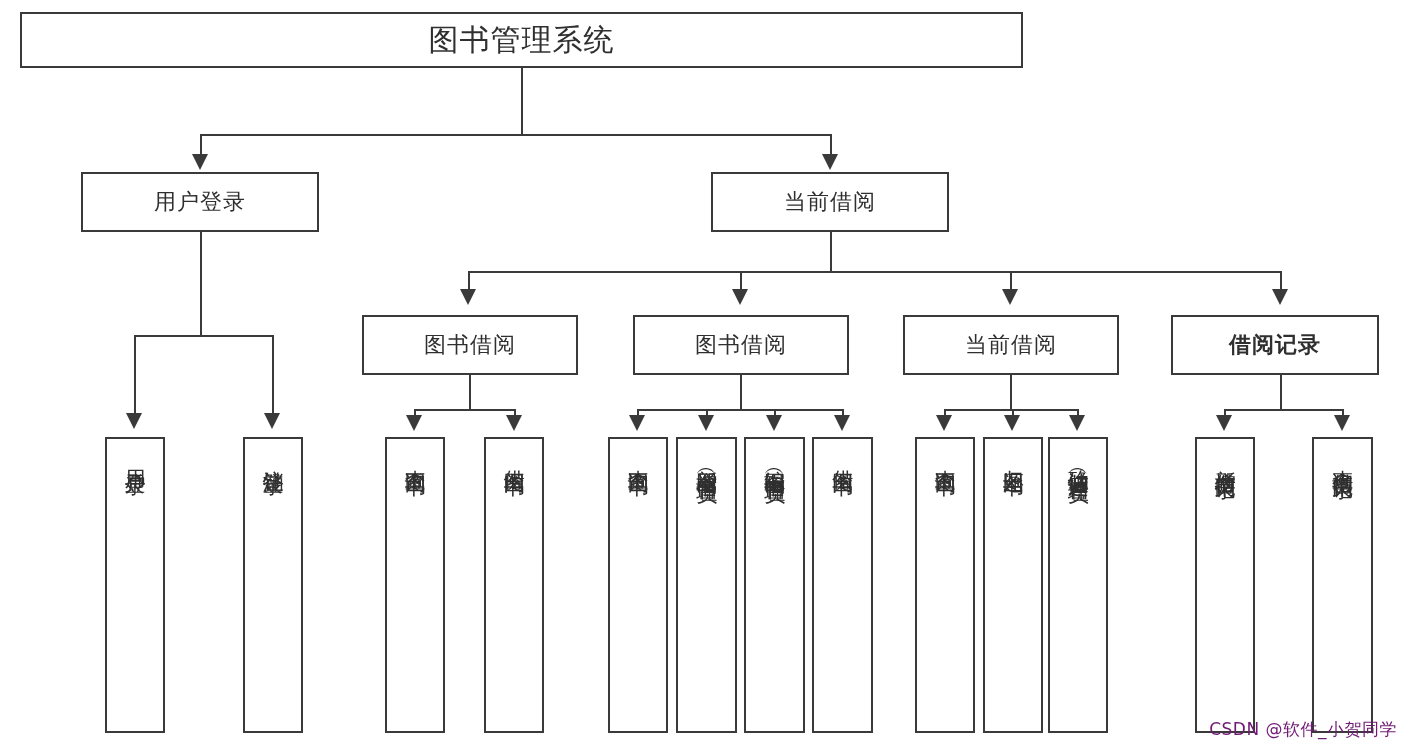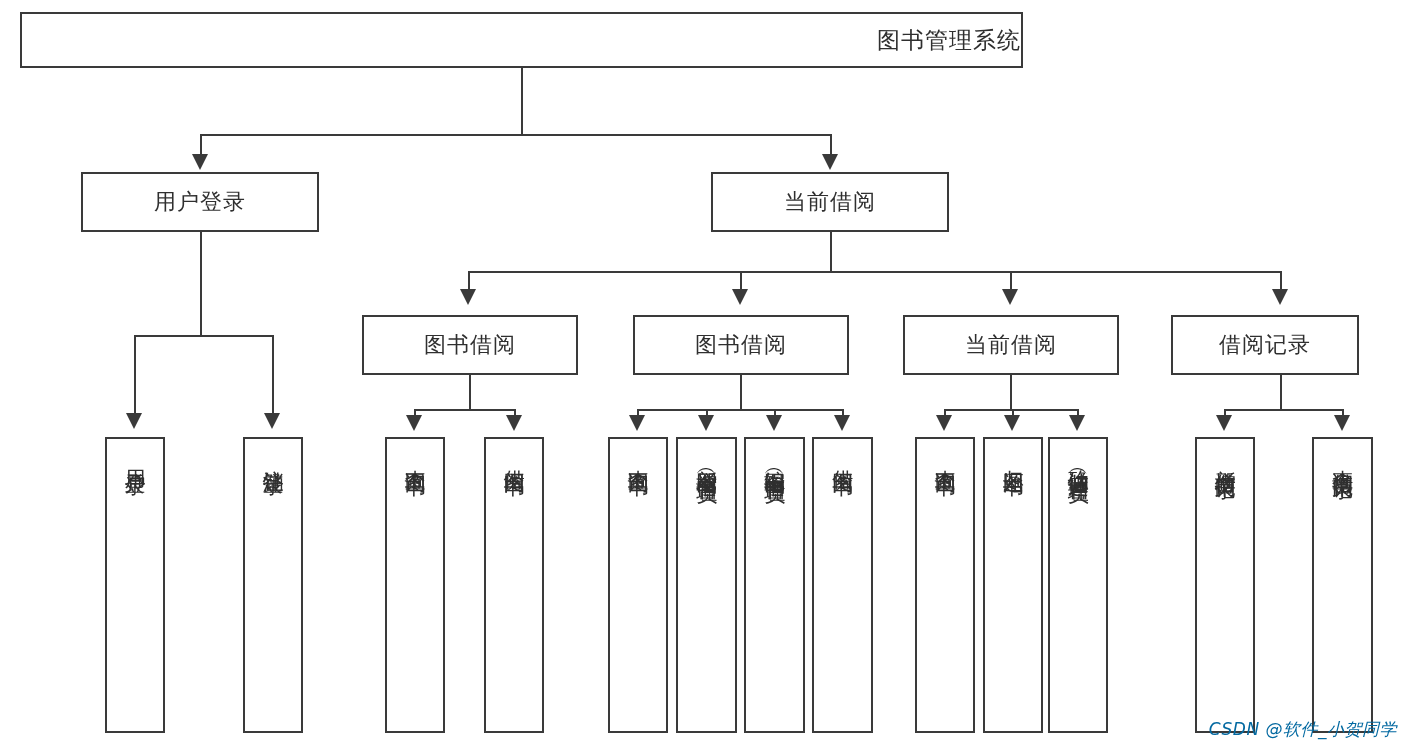--- a/index.html
+++ b/index.html
@@ -26,22 +26,21 @@
     justify-content:center;
     color:#2f2f2f;
     letter-spacing:1px;
   }
   .node.h{               
     font-size:22px;
     line-height:1.15;
     white-space:nowrap;
   }
   .node.root{
-    font-size:23px;
-    justify-content:flex-end;
+    font-size:30px;
   }
   .node.v{               
     font-size:21px;
     line-height:1.26;
     align-items:flex-start;
     justify-content:center;
     padding-top:14px;
   }
   .node.v .vtext{
     writing-mode:vertical-rl;
@@ -68,25 +67,24 @@
     border-left:8px solid transparent;
     border-right:8px solid transparent;
     border-top:16px solid #3a3a3a;
   }
   
   #watermark{
     position:absolute;
     right:8px;
     bottom:6px;
     font-size:17px;
-    color:#0369a1;
+    color:#701a75;
     letter-spacing:0.5px;
     white-space:nowrap;
     user-select:none;
-    font-style:italic;
   }
 </style>
 </head>
 <body>
 
 <div id="canvas">
 
   <div class="node h root" style="left:20px;top:12px;width:1003px;height:56px;">
     <span>图书管理系统</span>
   </div>
@@ -100,21 +98,21 @@
 
   <div class="node h" style="left:362px;top:315px;width:216px;height:60px;">
     <span>图书借阅</span>
   </div>
   <div class="node h" style="left:633px;top:315px;width:216px;height:60px;">
     <span>图书借阅</span>
   </div>
   <div class="node h" style="left:903px;top:315px;width:216px;height:60px;">
     <span>当前借阅</span>
   </div>
-  <div class="node h" style="left:1171px;top:315px;width:188px;height:60px;">
+  <div class="node h" style="left:1171px;top:315px;width:208px;height:60px;font-weight:bold;">
     <span>借阅记录</span>
   </div>
 
   <div class="node v" style="left:105px;top:437px;width:60px;height:296px;">
     <span class="vtext">用户登录</span>
   </div>
   <div class="node v" style="left:243px;top:437px;width:60px;height:296px;">
     <span class="vtext">注销登录</span>
   </div>
 

